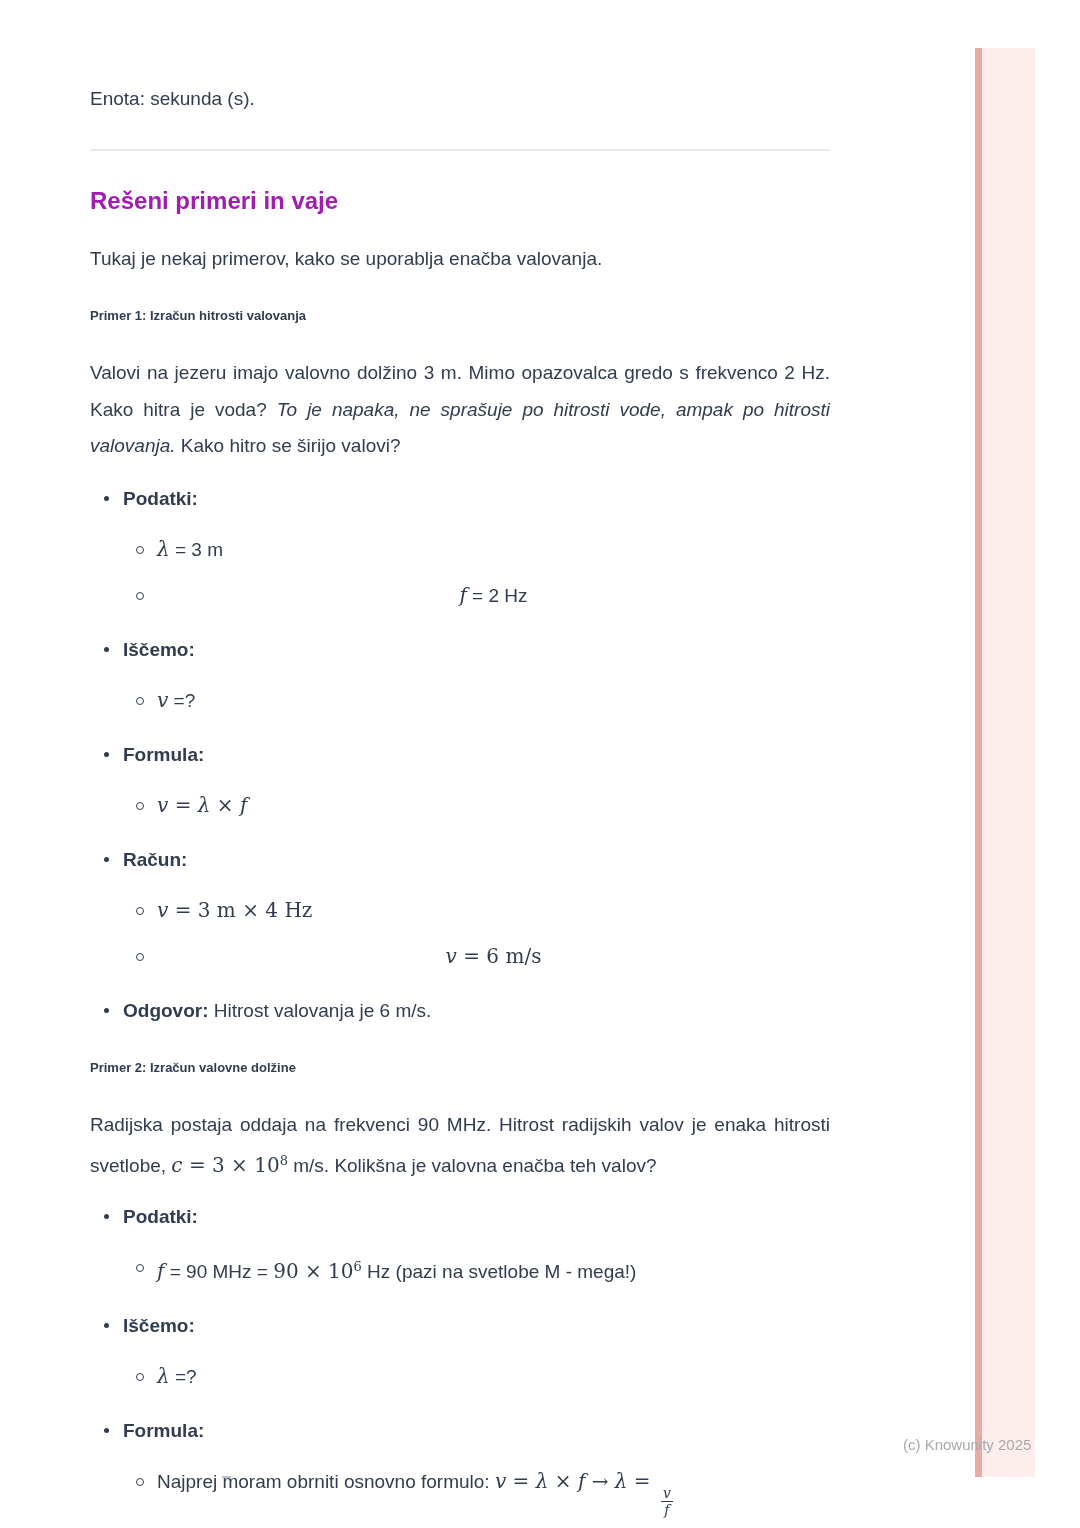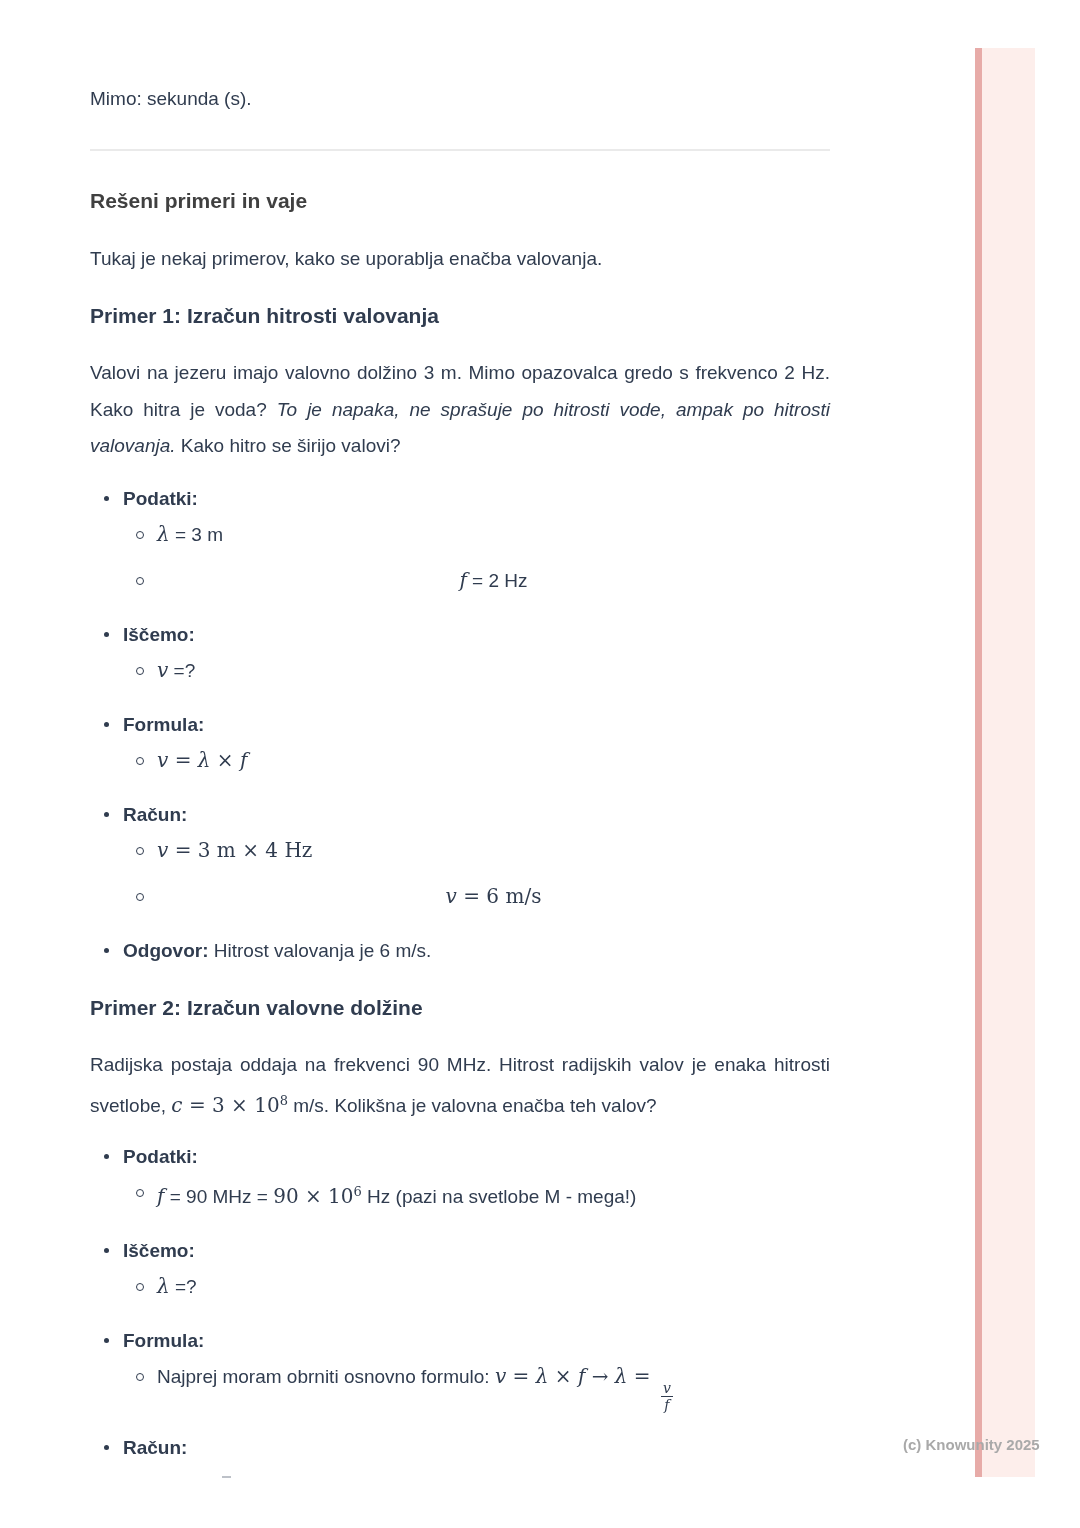--- a/index.html
+++ b/index.html
@@ -20,56 +20,55 @@
     box-sizing:border-box;
     z-index:1;
   }
   .watermark{
     position:absolute;
     left:903px;top:1436px;
     font-size:15px;
     color:#a9a9a9;
     z-index:2;
     white-space:nowrap;
-    font-weight:bold;
   }
   .fragment{
     position:absolute;
     left:222px;top:1476px;
     width:9px;height:2px;
     background:#9aa0ab;
     opacity:.65;
   }
   .content{
     position:absolute;
     left:90px;top:0;
     width:740px;
     z-index:0;
   }
   .top-note{margin:85px 0 0;font-size:19px;line-height:27px;}
   .divider{border:0;border-top:2px solid #eaeaea;margin:37px 0 0;}
   .section-title{
     margin:33px 0 0;
-    font-size:21px;line-height:34px;
+    font-size:24px;line-height:34px;
     font-weight:700;
-    color:#404040;
+    color:#a21caf;
   }
   .intro{margin:27px 0 0;font-size:19px;line-height:27px;}
-  .subhead{margin:30px 0 0;font-size:21px;line-height:27px;font-weight:700;}
+  .subhead{margin:30px 0 0;font-size:13px;line-height:27px;font-weight:700;}
   .problem{
     margin:26px 0 0;
     font-size:19px;line-height:36.5px;
     text-align:justify;
   }
   .bold{font-weight:700;}
   ul.blist{list-style:none;margin:20px 0 0;padding:0;}
   li.l1{position:relative;padding-left:33px;margin-top:25px;font-size:19px;line-height:27px;}
   li.l1:first-child{margin-top:0;}
   ul.sub{list-style:none;margin:0;padding:0;}
-  li.l2{position:relative;padding-left:34px;margin-top:7px;font-size:19px;line-height:30px;}
+  li.l2{position:relative;padding-left:34px;margin-top:22px;font-size:19px;line-height:30px;}
   li.l2.mt15{margin-top:15px;text-align:center;}
   .b1{
     position:absolute;left:14px;top:11px;
     width:5px;height:5px;border-radius:50%;
     background:#303c4f;
   }
   .b2{
     position:absolute;left:13px;top:12px;
     width:8px;height:8px;border-radius:50%;
     border:1.6px solid #303c4f;
@@ -96,21 +95,21 @@
 <body>
 
 <div class="page">
 
   <div class="stripe"></div>
   <div class="watermark">(c) Knowunity 2025</div>
   <div class="fragment"></div>
 
   <div class="content">
 
-    <p class="top-note">Mimo: sekunda (s).</p>
+    <p class="top-note">Enota: sekunda (s).</p>
 
     <hr class="divider">
 
     <h1 class="section-title">Rešeni primeri in vaje</h1>
 
     <p class="intro">Tukaj je nekaj primerov, kako se uporablja enačba valovanja.</p>
 
     <p class="subhead">Primer 1: Izračun hitrosti valovanja</p>
 
     <p class="problem"><span class="pt">Valovi na jezeru imajo valovno dolžino 3 m. Mimo opazovalca gredo s frekvenco 2 Hz. Kako hitra je voda? </span><span class="pi">To je napaka, ne sprašuje po hitrosti vode, ampak po hitrosti valovanja.</span><span class="pt"> Kako hitro se širijo valovi?</span></p>

